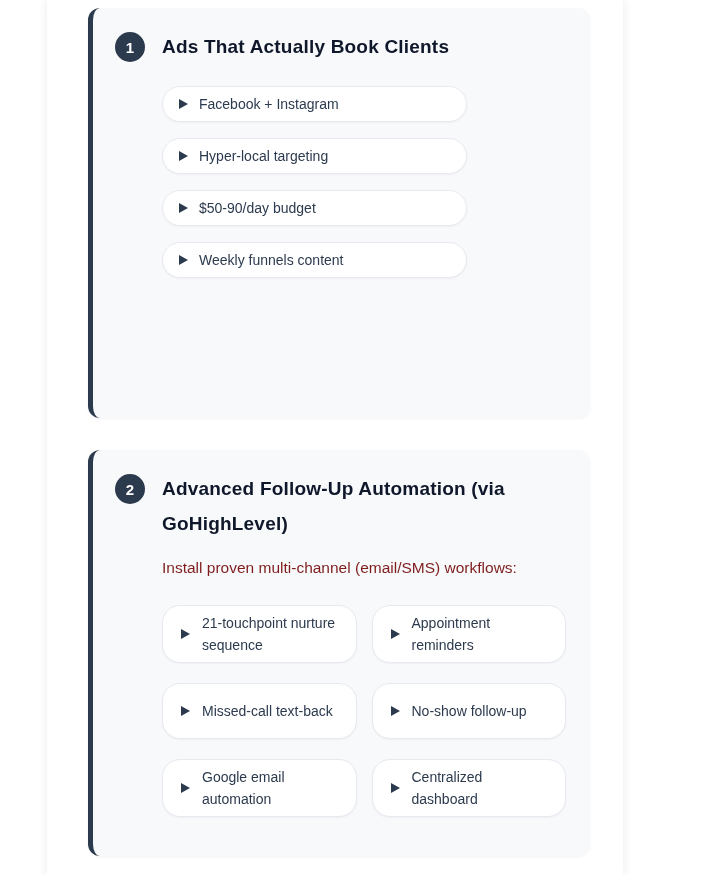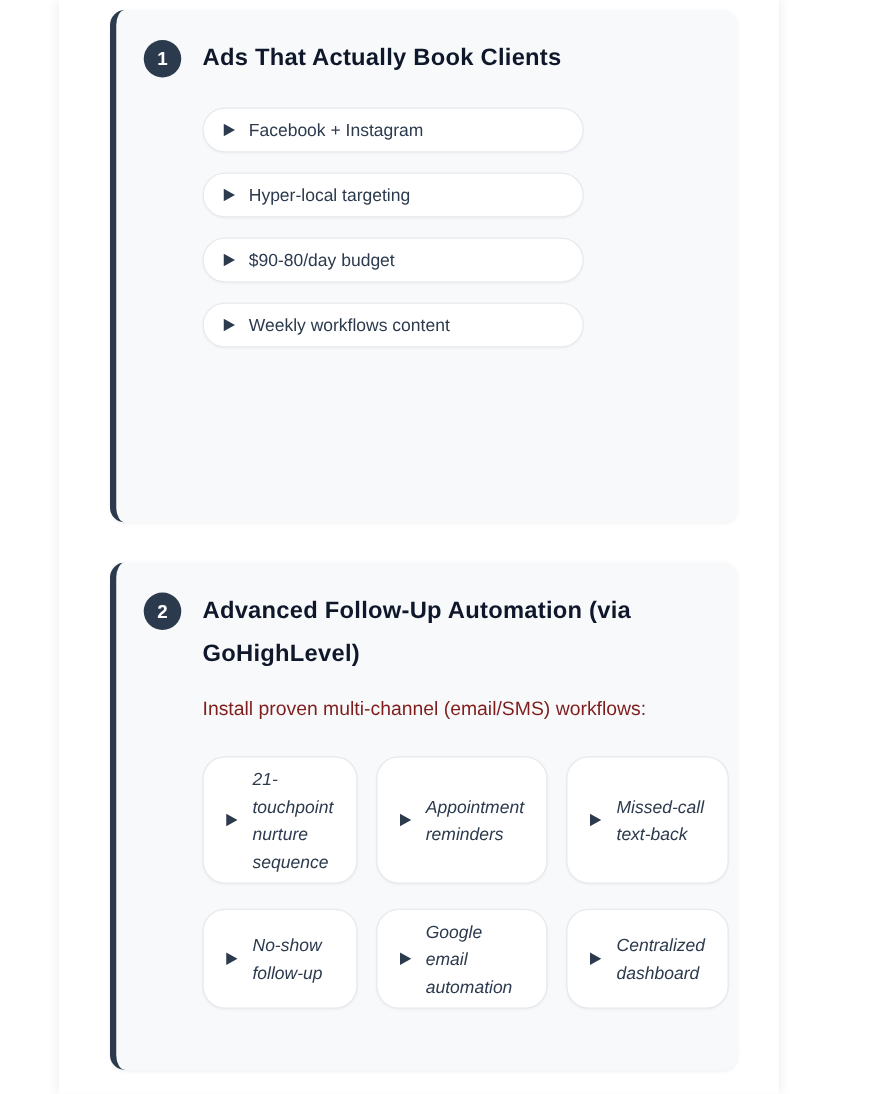--- a/index.html
+++ b/index.html
@@ -17,21 +17,21 @@
     background:#2c3a4e; color:#ffffff; font-size:15px; font-weight:700;
     display:flex; align-items:center; justify-content:center; }
   .card-title { flex:1; font-size:19px; font-weight:600; line-height:35px;
     margin-top:-3px; color:#0f172a; letter-spacing:0.2px; }
   .section-sub { margin:15px 0 0 47px; font-size:15.5px; line-height:24px; color:#7f1d1d; }
   .pill-list { margin:22px 0 0 47px; width:305px; }
   .pill { height:36px; margin-bottom:16px; display:flex; align-items:center; gap:11px;
     padding:0 16px; background:#ffffff; border:1px solid #e7e9ee; border-radius:18px;
     box-shadow:0 1px 2px rgba(16,24,40,0.04); cursor:pointer;text-align:right; }
   .pill-label { font-size:14px; color:#2c3a4e; white-space:nowrap; }
-  .grid { margin:25px 0 0 47px; display:grid; grid-template-columns:1fr 1fr 1fr; gap:20px 15px;font-style:italic; }
+  .grid { margin:25px 0 0 47px; display:grid; grid-template-columns:1fr 1fr; gap:20px 15px; }
   .grid-box { min-height:56px; display:flex; align-items:center; gap:12px;
     padding:6px 18px; background:#ffffff; border:1px solid #e7e9ee; border-radius:18px;
     box-shadow:0 1px 2px rgba(16,24,40,0.04); cursor:pointer; }
   .grid-label { font-size:14px; line-height:22px; color:#2c3a4e; }
   .tri { flex:0 0 9px; width:0; height:0; border-left:9px solid #2c3a4e;
     border-top:5.5px solid transparent; border-bottom:5.5px solid transparent; }
 </style>
 </head>
 <body>
 
@@ -46,25 +46,25 @@
       <div class="pill">
         <span class="tri"></span>
         <span class="pill-label">Facebook + Instagram</span>
       </div>
       <div class="pill">
         <span class="tri"></span>
         <span class="pill-label">Hyper-local targeting</span>
       </div>
       <div class="pill">
         <span class="tri"></span>
-        <span class="pill-label">$90-80/day budget</span>
+        <span class="pill-label">$50-90/day budget</span>
       </div>
       <div class="pill">
         <span class="tri"></span>
-        <span class="pill-label">Weekly workflows content</span>
+        <span class="pill-label">Weekly funnels content</span>
       </div>
     </div>
   </section>
 
   <section class="card card-2">
     <div class="card-header">
       <div class="num-badge">2</div>
       <h2 class="card-title">Advanced Follow-Up Automation (via GoHighLevel)</h2>
     </div>
     <p class="section-sub">Install proven multi-channel (email/SMS) workflows:</p>

